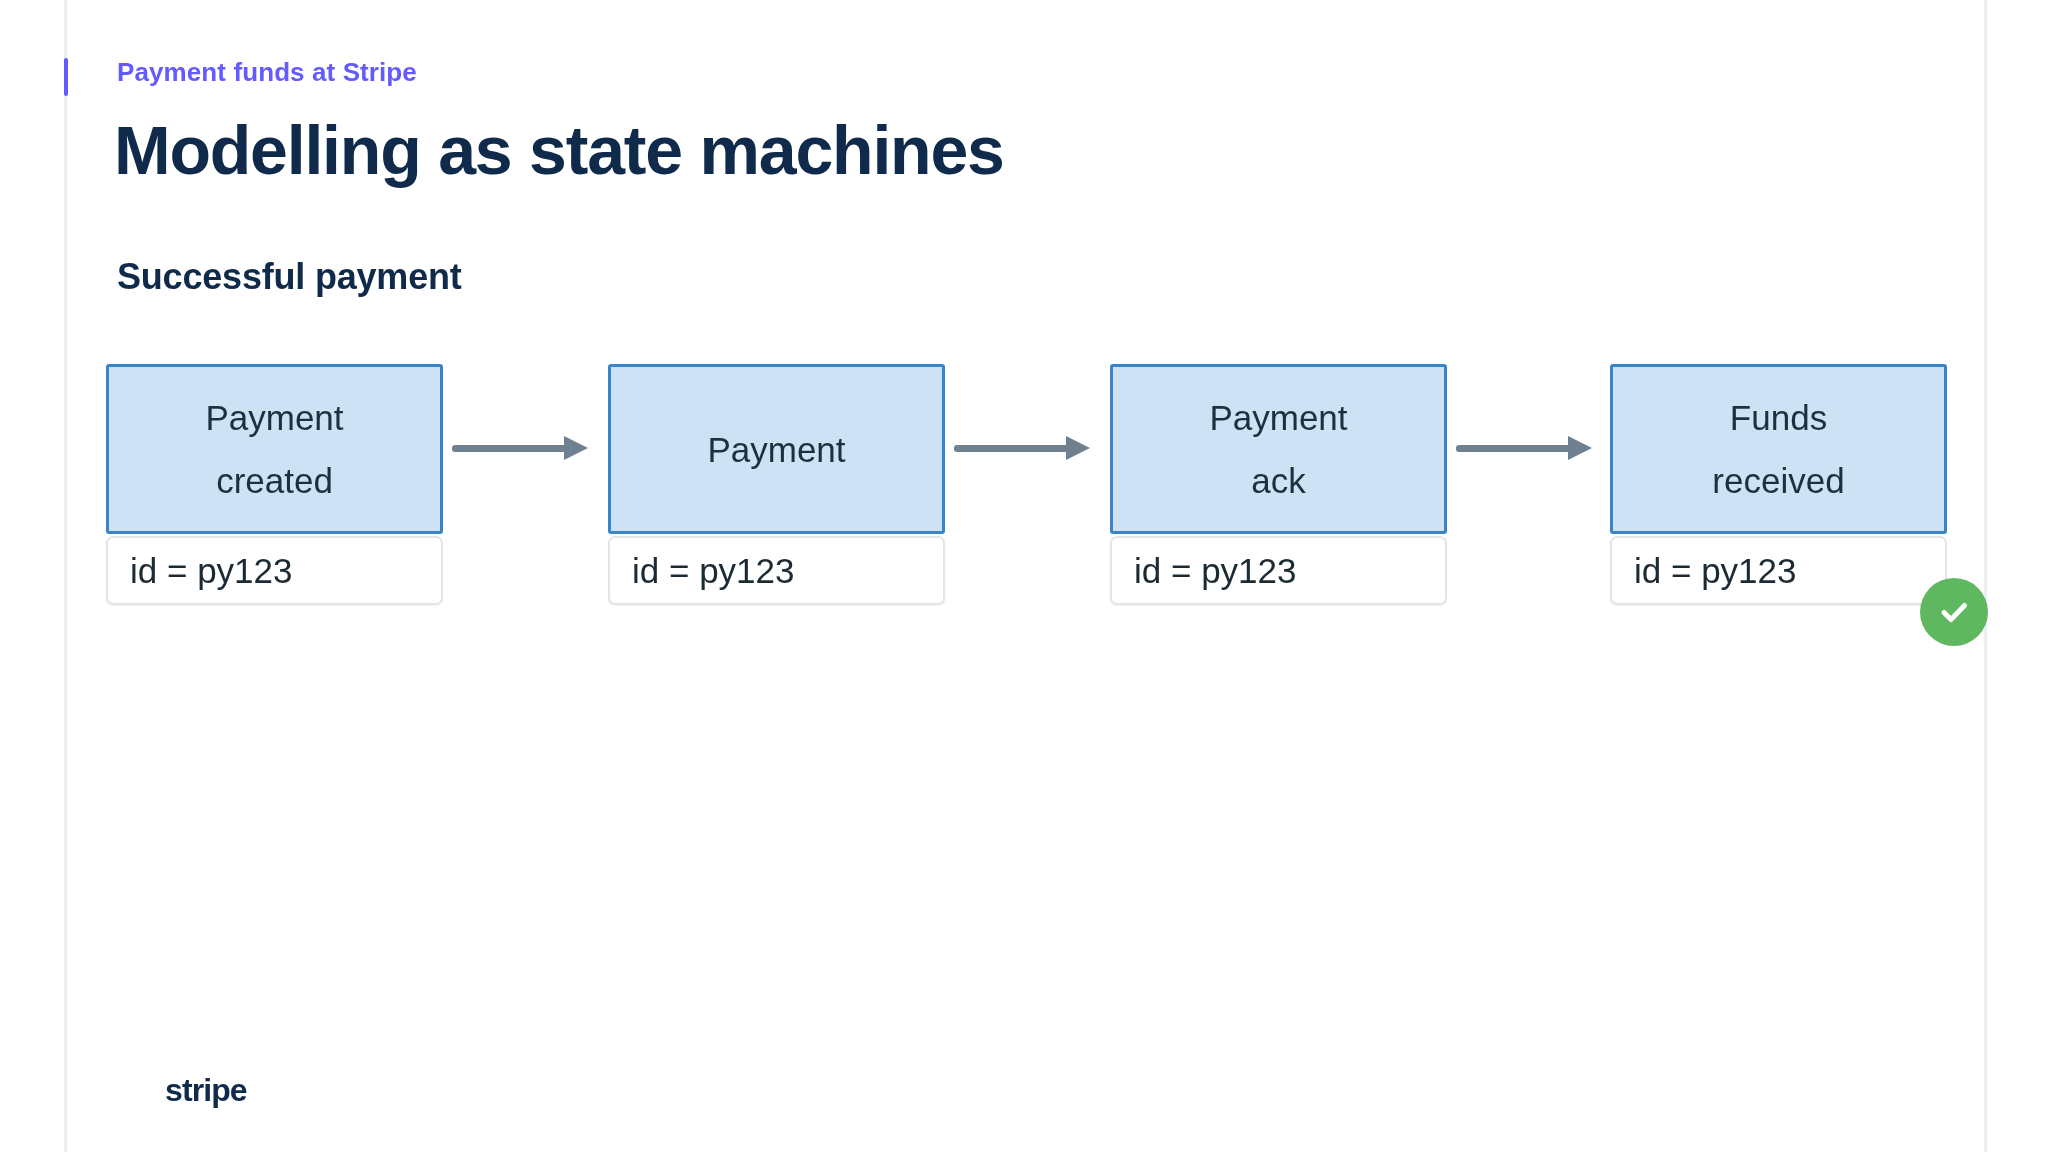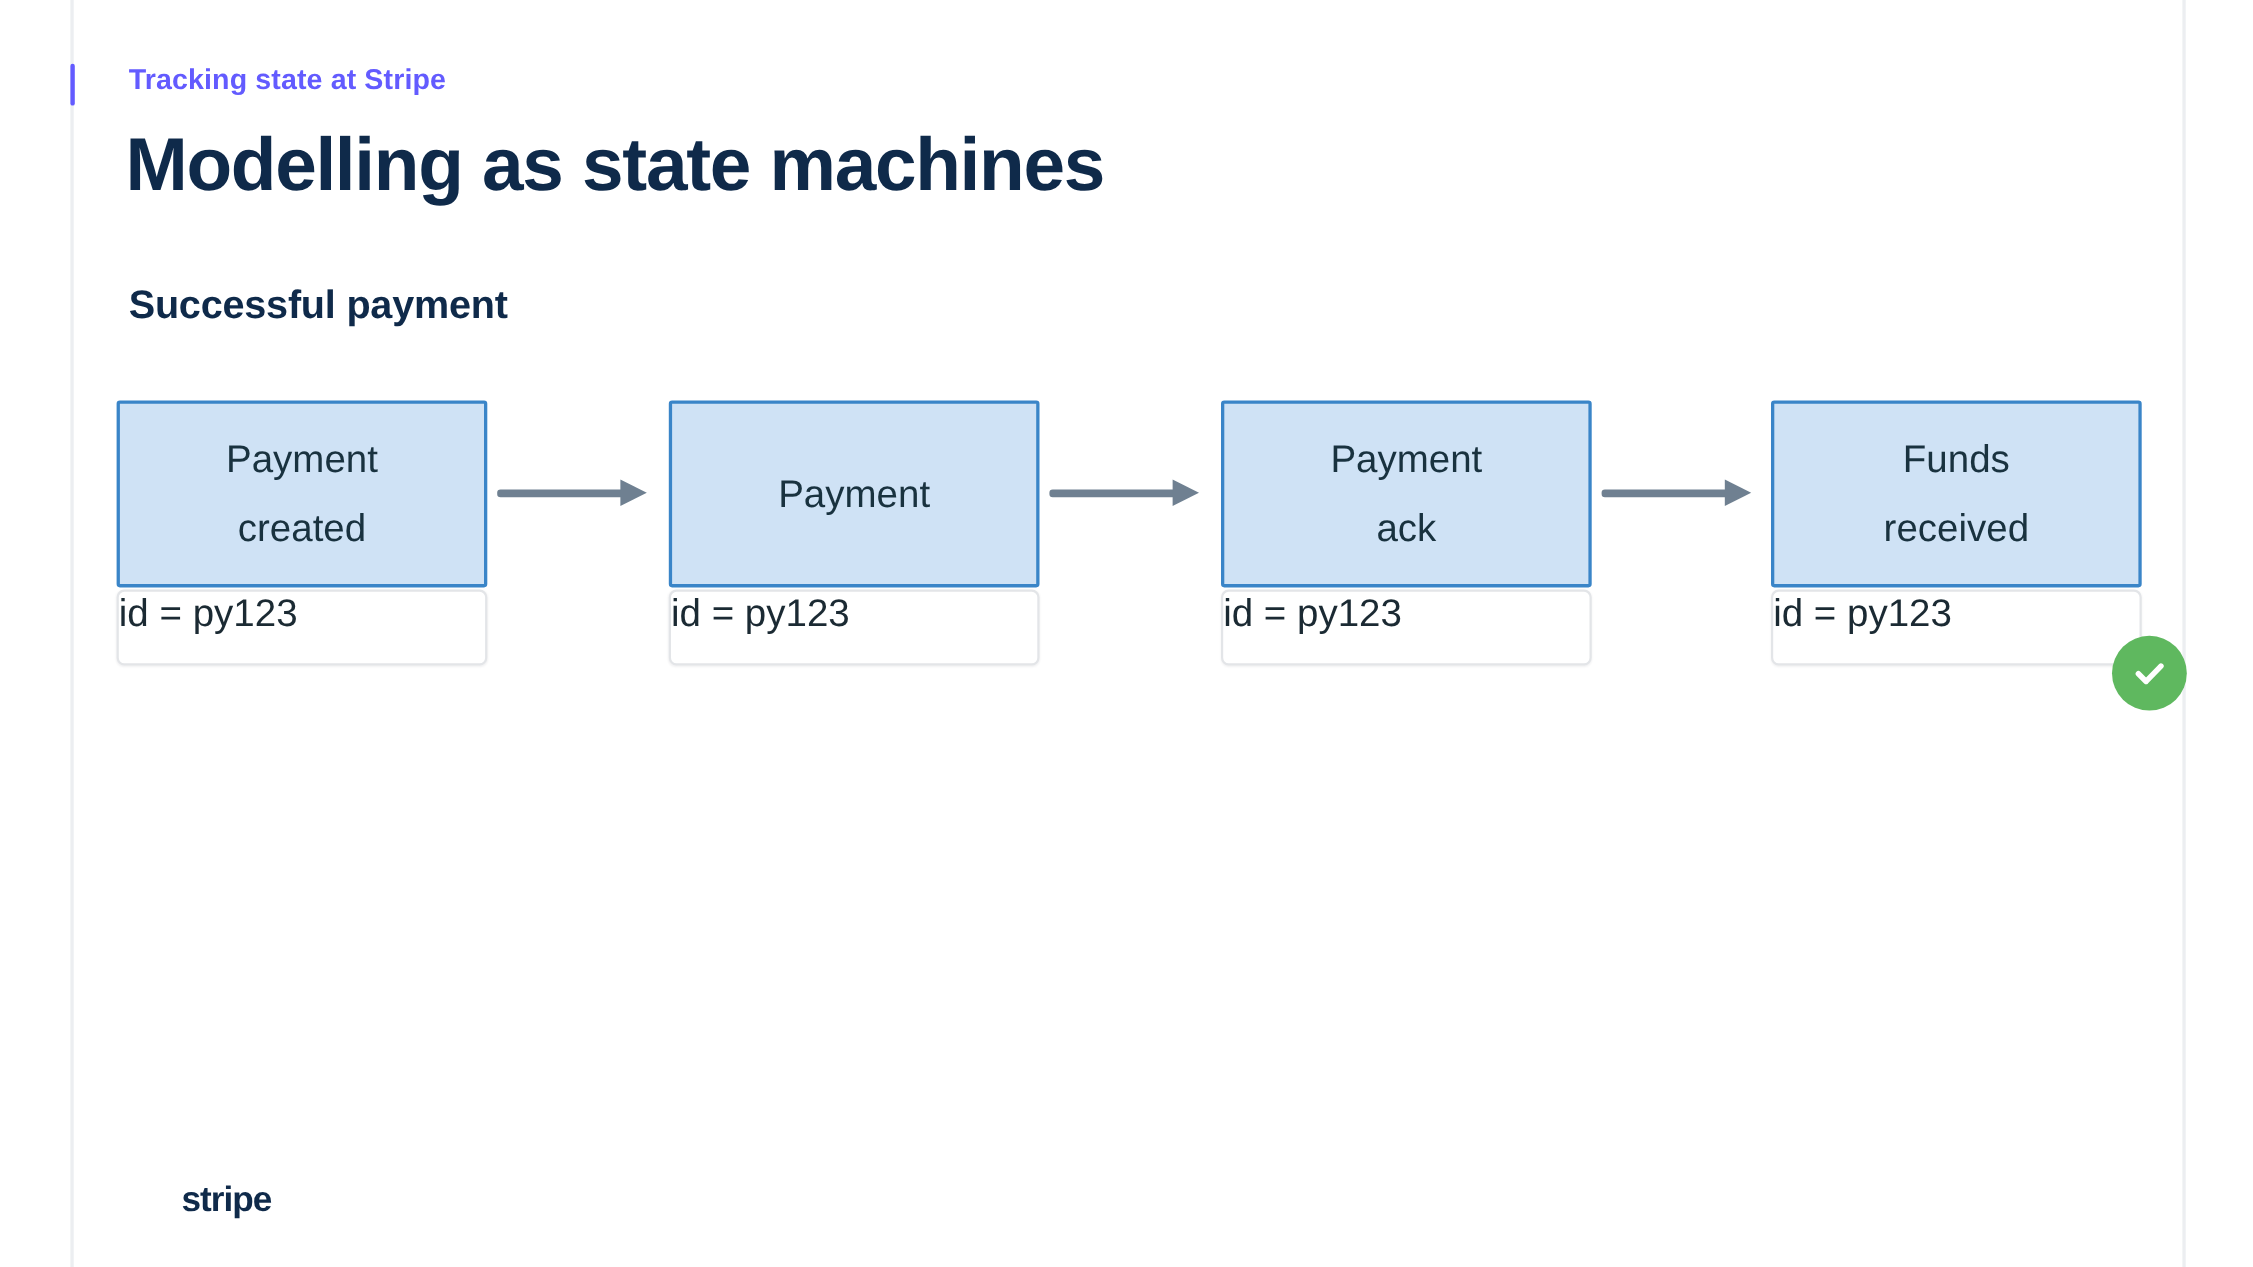--- a/index.html
+++ b/index.html
@@ -116,20 +116,22 @@
 
   .node-id {
     position: relative;
     margin-top: 2px;
     height: 69px;
     box-sizing: border-box;
     background: #ffffff;
     border: 2px solid #e3e5e8;
     border-radius: 7px;
     display: flex;
+    align-items: center;
+    padding-left: 22px;
     color: #1b2a33;
     font-size: 35px;
     box-shadow: 0 1px 2px rgba(16,24,40,0.06);
   }
 
   .node-1 { left: 106px; }
   .node-2 { left: 608px; }
   .node-3 { left: 1110px; }
   .node-4 { left: 1610px; }
 
@@ -193,21 +195,21 @@
 </style>
 </head>
 <body>
 
 <div id="slide">
 
   <div class="rail rail-left"></div>
   <div class="rail rail-right"></div>
   <div class="rail-marker"></div>
 
-  <div class="eyebrow">Tracking state at Stripe</div>
+  <div class="eyebrow">Payment funds at Stripe</div>
   <div class="page-title">Modelling as state machines</div>
   <div class="section-title">Successful payment</div>
 
   <div id="diagram">
 
     <div class="node node-1">
       <div class="node-head">
         <span>Payment</span>
         <span class="line2">created</span>
       </div>

